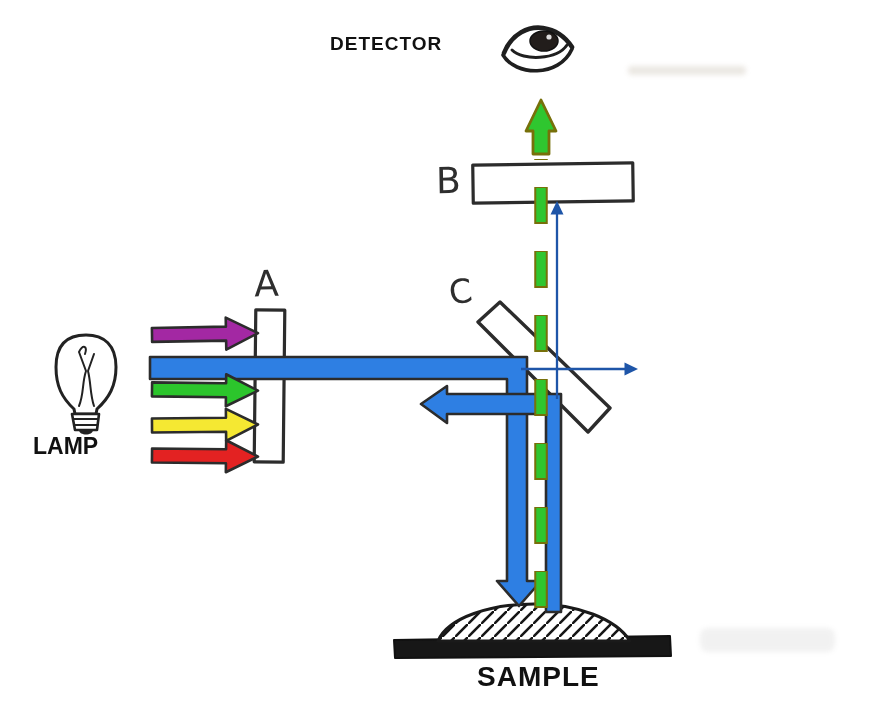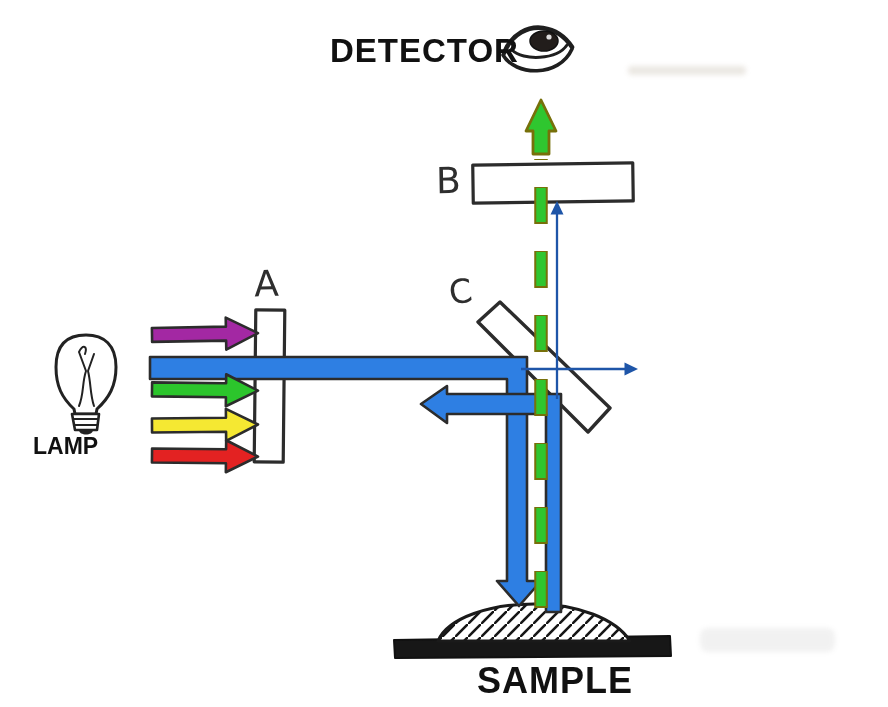--- a/index.html
+++ b/index.html
@@ -11,23 +11,23 @@
     font-family:"Liberation Sans",sans-serif;
   }
   #diagram-svg{position:absolute;left:0;top:0;}
   .caption{
     position:absolute;
     color:#111;
     font-weight:bold;
     white-space:nowrap;
     line-height:1;
   }
-  .caption.detector{left:330px;top:34px;font-size:33px;letter-spacing:1px;}
+  .caption.detector{left:330px;top:34px;font-size:19px;letter-spacing:1px;}
   .caption.lamp{left:33px;top:435px;font-size:23px;}
-  .caption.sample{left:477px;top:663px;font-size:36px;letter-spacing:1px;}
+  .caption.sample{left:477px;top:663px;font-size:28px;letter-spacing:1px;}
   .hand-label{
     position:absolute;
     font-family:"DejaVu Sans",sans-serif;
     font-weight:400;
     color:#2e2e2e;
     line-height:1;
     white-space:nowrap;
   }
   .hand-label.a{left:254px;top:266px;font-size:36px;transform:rotate(-2deg);}
   .hand-label.b{left:436px;top:163px;font-size:36px;transform:rotate(-1deg);}

